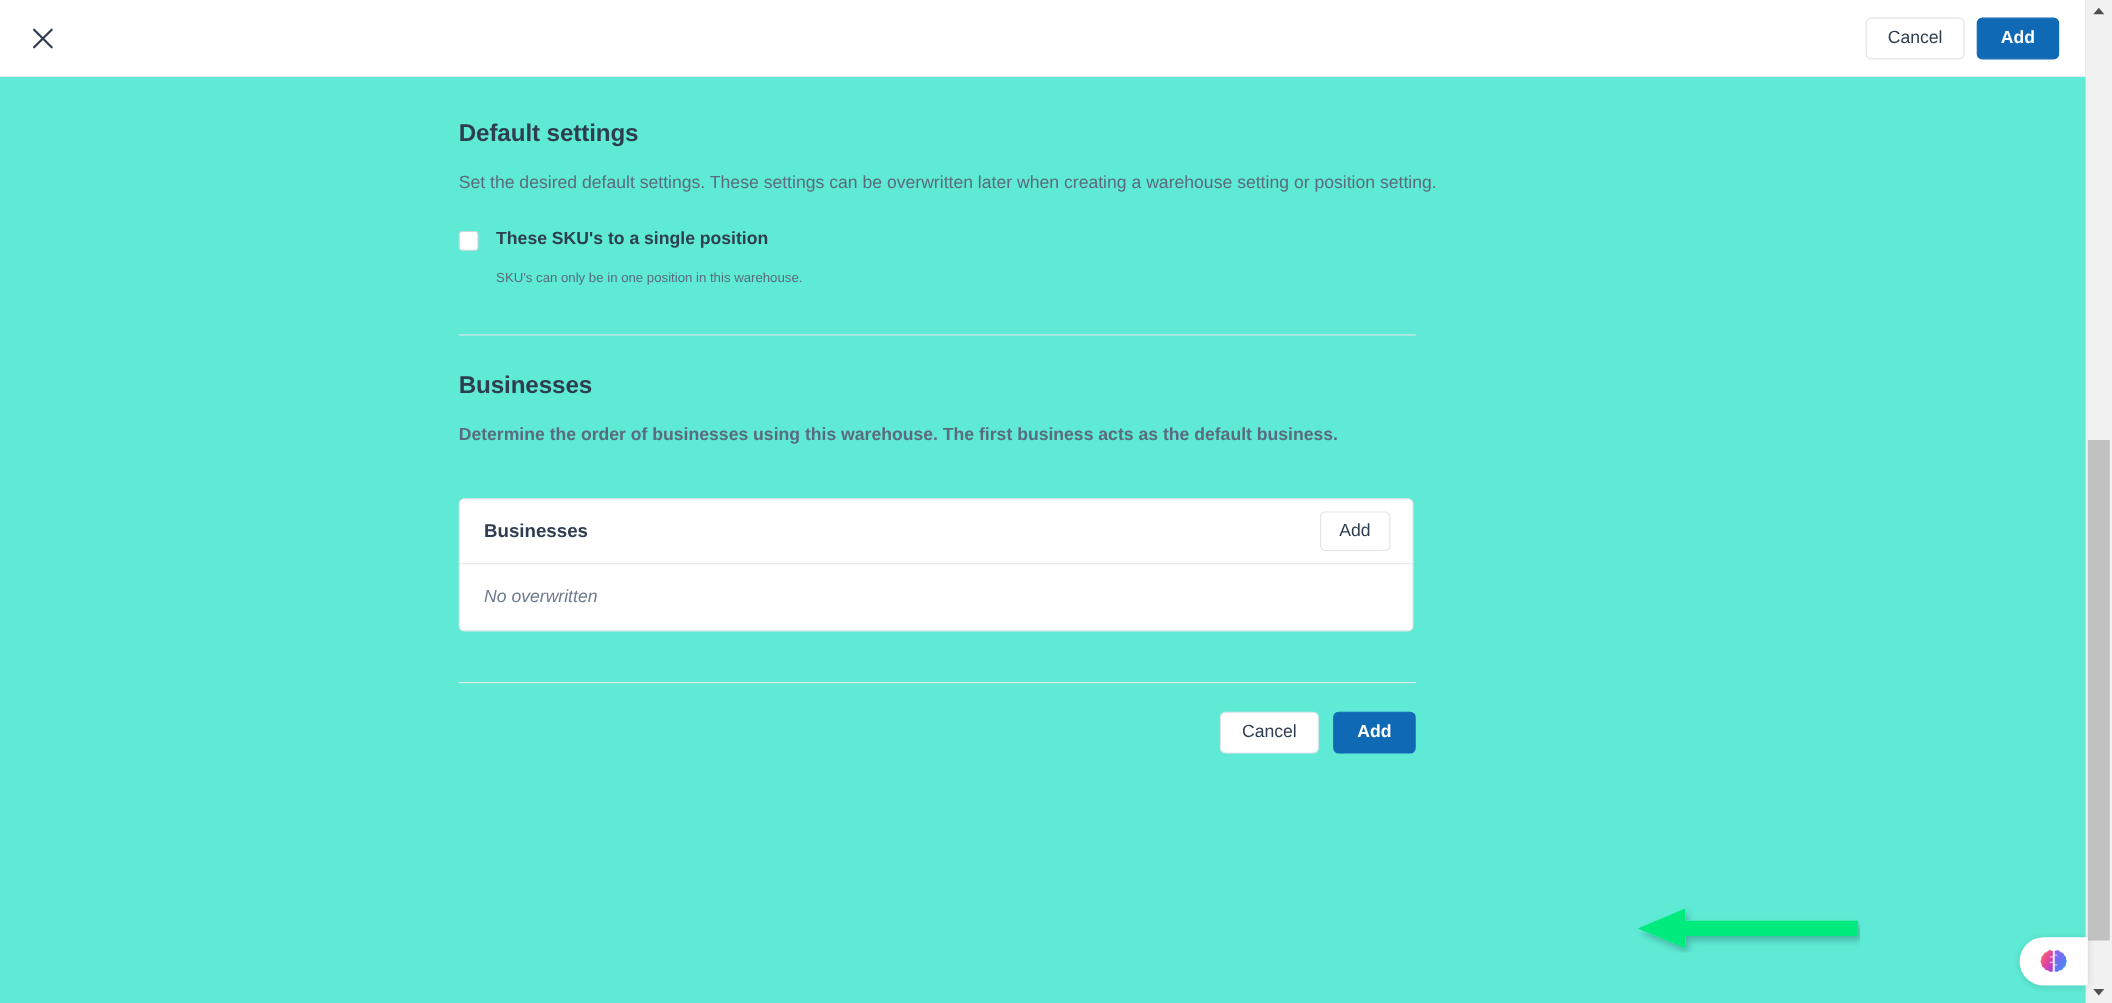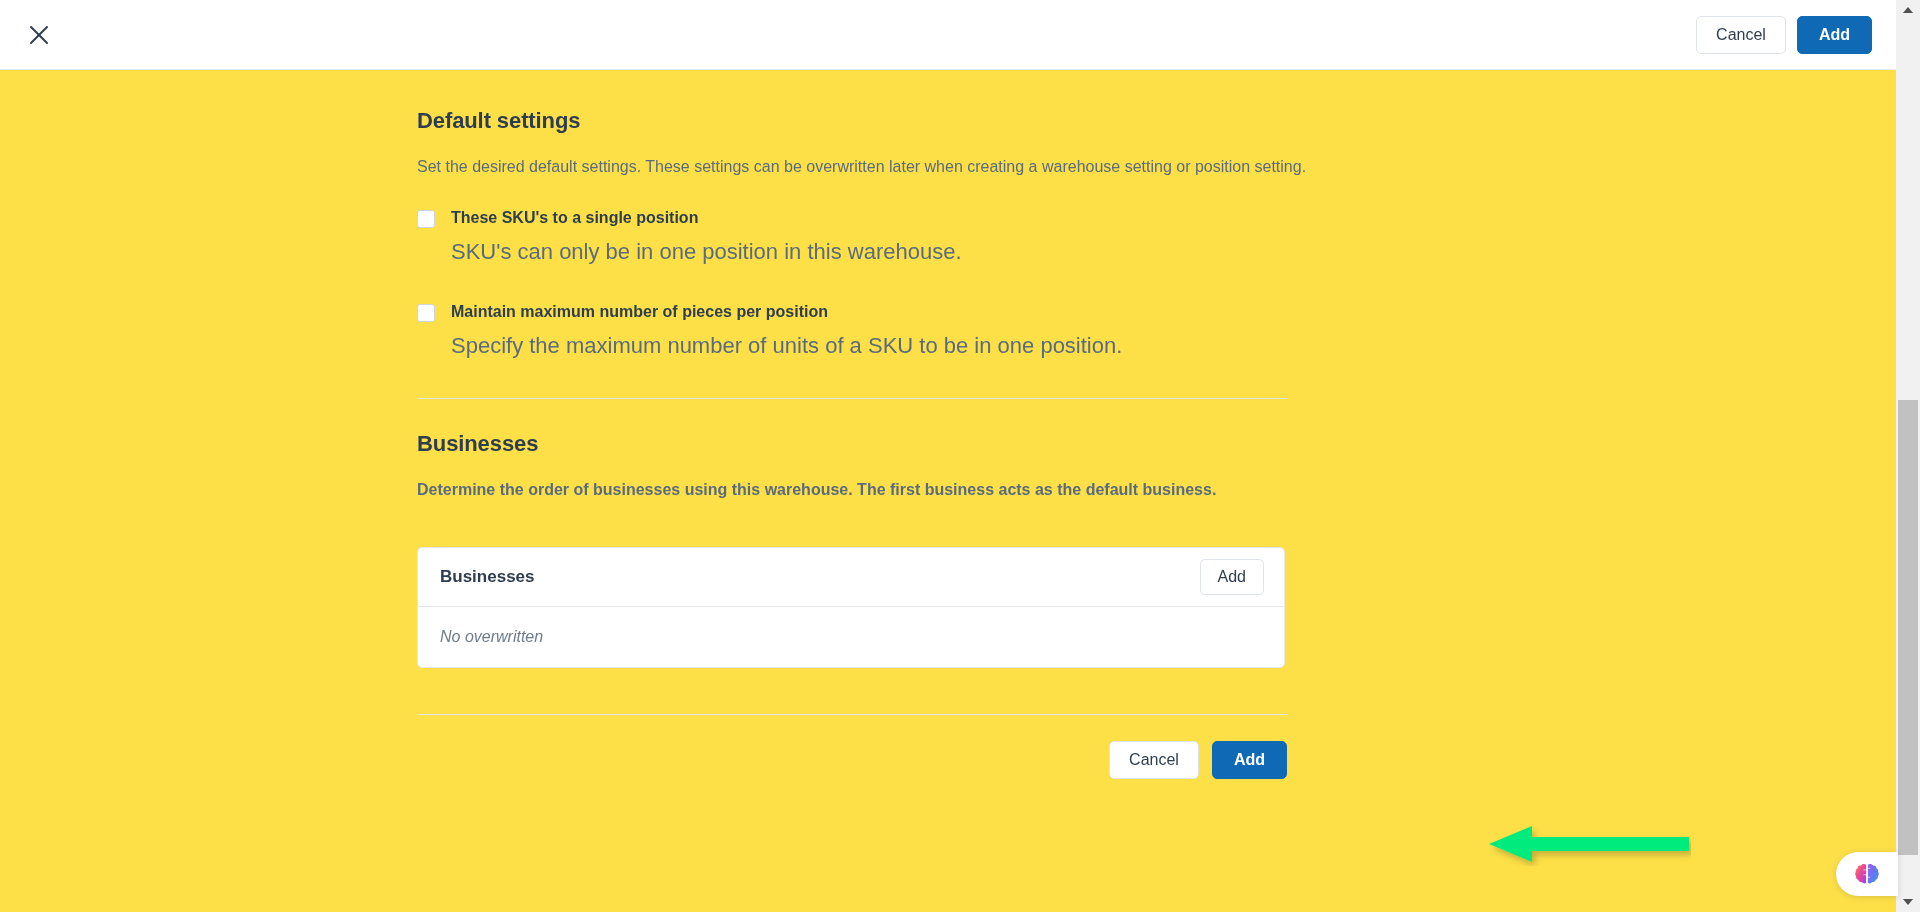--- a/index.html
+++ b/index.html
@@ -15,21 +15,21 @@
     background: #f7f8fa;
     color: #2e3d50;
     -webkit-font-smoothing: antialiased;
   }
 
   
   .app {
     position: relative;
     width: 1920px;
     height: 912px;
-    background: #fde047;
+    background: #5eead4;
   }
 
   
   .topbar {
     position: absolute;
     top: 0; left: 0;
     width: 1896px;
     height: 70px;
     background: #ffffff;
     border-bottom: 1px solid #e8e9ef;
@@ -193,21 +193,21 @@
 
   .check-label {
     font-size: 16px;
     font-weight: bold;
     color: #2e3d50;
     line-height: 20px;
     cursor: pointer;
   }
 
   .check-help {
-    font-size: 22px;
+    font-size: 12px;
     color: #5b6b7f;
     line-height: 20px;
     margin-top: 14px;
   }
 
   .divider {
     height: 1px;
     background: #e4e6ec;
     margin: 42px 0 0 0;
     width: 870px;
@@ -324,27 +324,20 @@
       <div class="check-list">
 
         <div class="check-row">
           <span class="checkbox"></span>
           <div>
             <div class="check-label">These SKU's to a single position</div>
             <div class="check-help">SKU's can only be in one position in this warehouse.</div>
           </div>
         </div>
 
-        <div class="check-row">
-          <span class="checkbox"></span>
-          <div>
-            <div class="check-label">Maintain maximum number of pieces per position</div>
-            <div class="check-help">Specify the maximum number of units of a SKU to be in one position.</div>
-          </div>
-        </div>
 
       </div>
 
       <div class="divider"></div>
 
       <div class="block-2">
         <h2 class="section-title">Businesses</h2>
         <p class="section-desc">Determine the order of businesses using this warehouse. The first business acts as the default business.</p>
 
         <div class="card">

